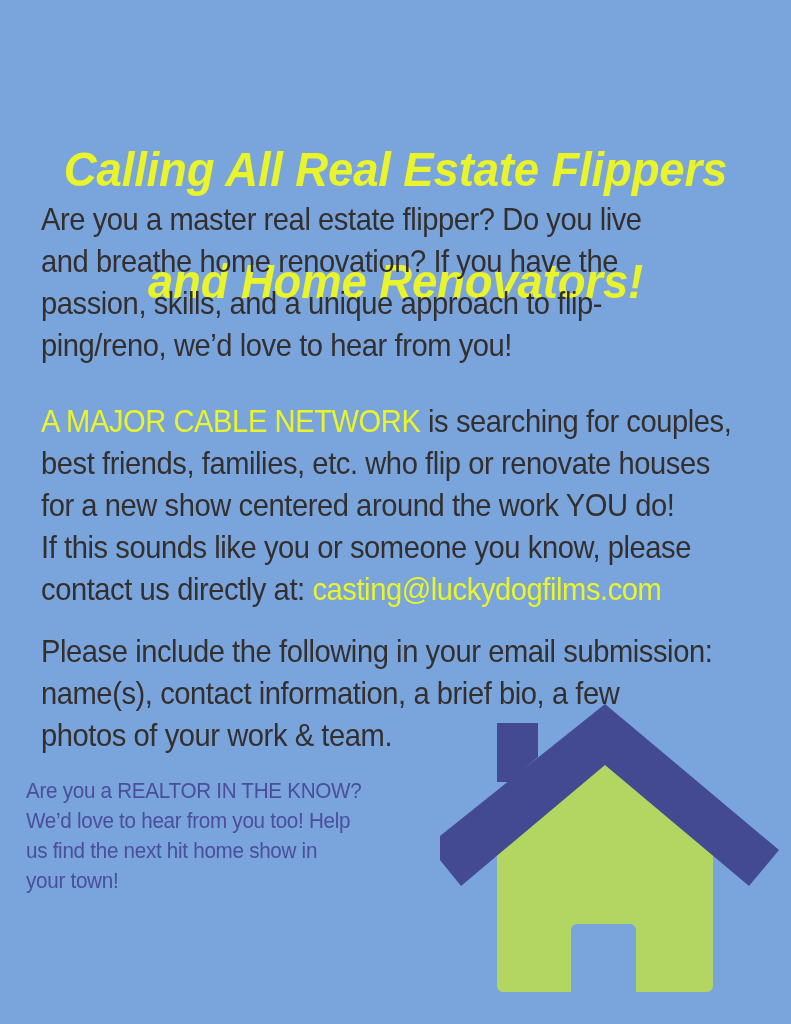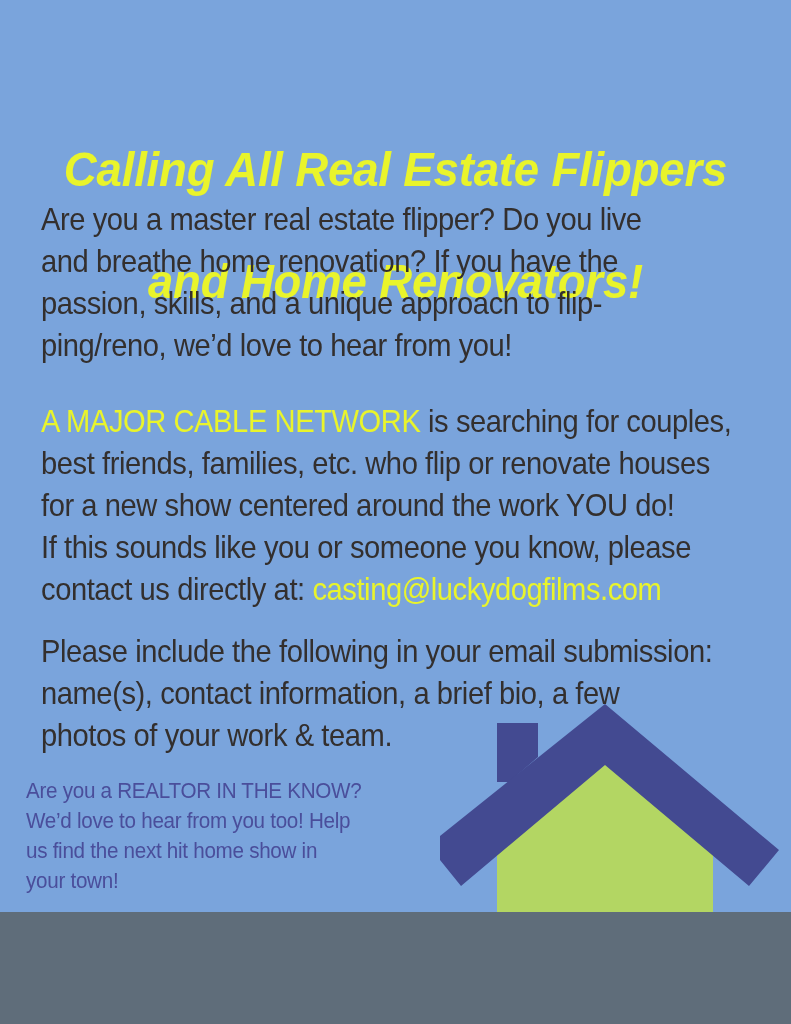--- a/index.html
+++ b/index.html
@@ -4,21 +4,21 @@
 <title>Casting Call Flyer</title>
 <style>
   html, body {
     margin: 0;
     padding: 0;
     background: #5f6d7a;
   }
   #flyer {
     position: relative;
     width: 791px;
-    height: 912px;
+    height: 1024px;
     background: #7aa4dc;
     overflow: hidden;
     font-family: "Liberation Sans", "DejaVu Sans", sans-serif;
     -webkit-font-smoothing: antialiased;
   }
 
   
   .headline {
     position: absolute;
     left: 0;

